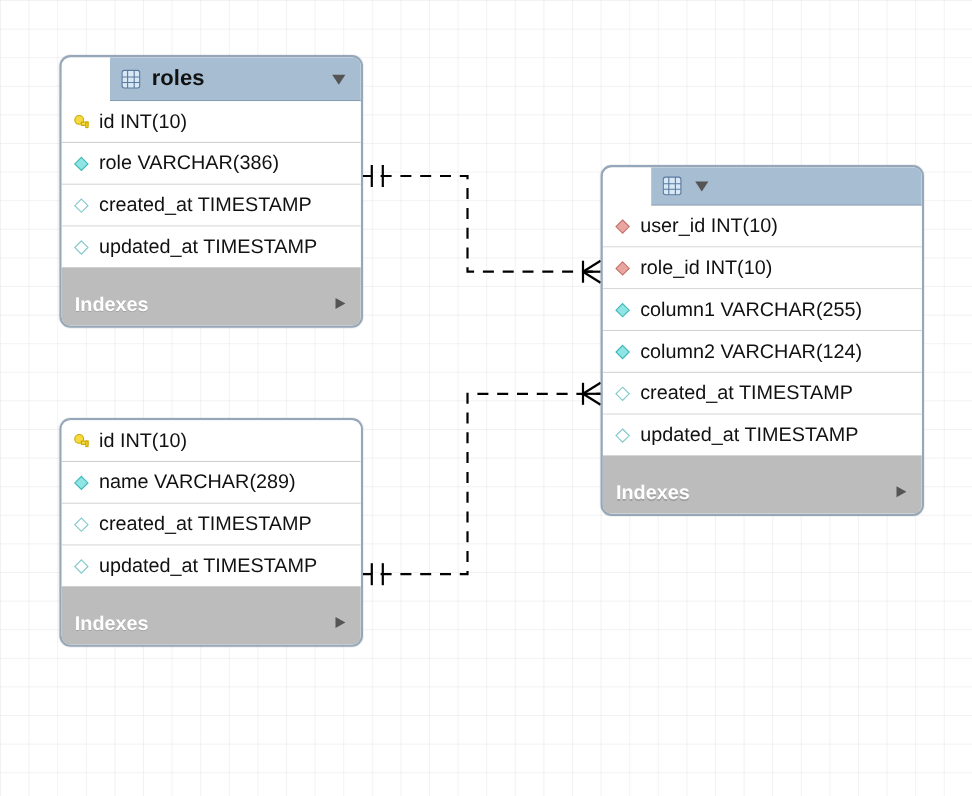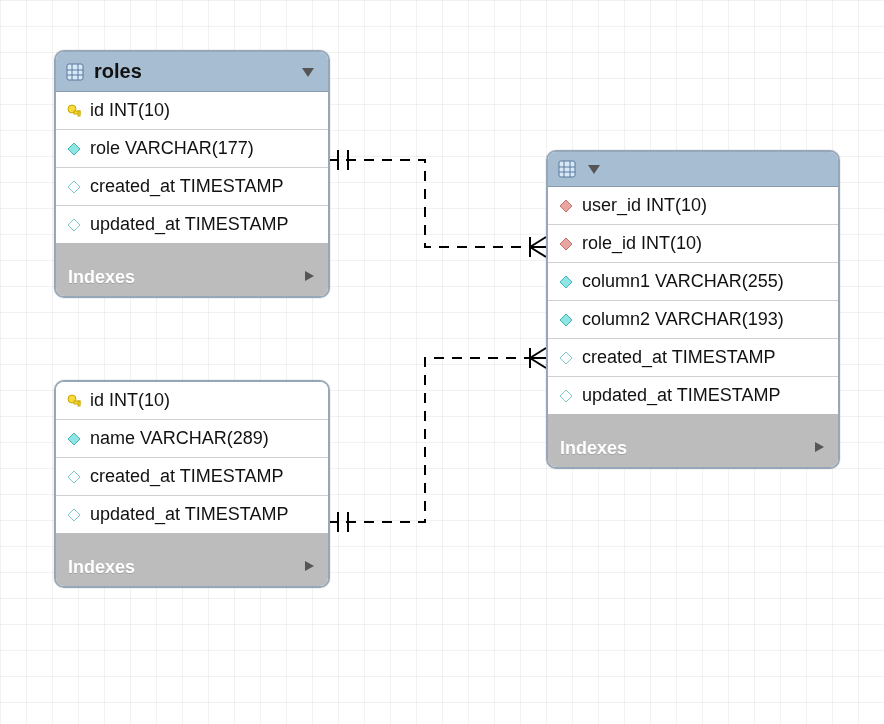--- a/index.html
+++ b/index.html
@@ -27,20 +27,21 @@
     border-radius: 10px;
     overflow: hidden;
     box-shadow: 0 0 0 1px rgba(0,0,0,0.05);
   }
   .tbl-header {
     background: #a7bdd1;
     padding: 8px 12px 8px 10px;
     display: flex;
     align-items: center;
     border-bottom: 1px solid #8a9ab0;
+    margin-left: 44px;
   }
   .tbl-header .table-icon {
     width: 18px;
     height: 18px;
     display: inline-block;
     margin-right: 10px;
   }
   .tbl-title {
     font-size: 20px;
     font-weight: bold;
@@ -153,21 +154,21 @@
             <circle cx="6" cy="6" r="4" fill="#f7d940" stroke="#c9a900"></circle>
             <rect x="8" y="8" width="6" height="3" fill="#f7d940" stroke="#c9a900"></rect>
             <rect x="12" y="8" width="2" height="5" fill="#f7d940" stroke="#c9a900"></rect>
           </svg></span>
         <span>id INT(10)</span>
       </div>
       <div class="row">
         <span class="col-icon"><svg viewBox="0 0 16 16">
             <polygon points="8,2 14,8 8,14 2,8" fill="#8fe4e4" stroke="#3fb7b7"></polygon>
           </svg></span>
-        <span>role VARCHAR(177)</span>
+        <span>role VARCHAR(386)</span>
       </div>
       <div class="row">
         <span class="col-icon"><svg viewBox="0 0 16 16">
             <polygon points="8,2 14,8 8,14 2,8" fill="#fff" stroke="#7fc8c8"></polygon>
           </svg></span>
         <span>created_at TIMESTAMP</span>
       </div>
       <div class="row">
         <span class="col-icon"><svg viewBox="0 0 16 16">
             <polygon points="8,2 14,8 8,14 2,8" fill="#fff" stroke="#7fc8c8"></polygon>
@@ -257,21 +258,21 @@
       <div class="row">
         <span class="col-icon"><svg viewBox="0 0 16 16">
             <polygon points="8,2 14,8 8,14 2,8" fill="#8fe4e4" stroke="#3fb7b7"></polygon>
           </svg></span>
         <span>column1 VARCHAR(255)</span>
       </div>
       <div class="row">
         <span class="col-icon"><svg viewBox="0 0 16 16">
             <polygon points="8,2 14,8 8,14 2,8" fill="#8fe4e4" stroke="#3fb7b7"></polygon>
           </svg></span>
-        <span>column2 VARCHAR(193)</span>
+        <span>column2 VARCHAR(124)</span>
       </div>
       <div class="row">
         <span class="col-icon"><svg viewBox="0 0 16 16">
             <polygon points="8,2 14,8 8,14 2,8" fill="#fff" stroke="#7fc8c8"></polygon>
           </svg></span>
         <span>created_at TIMESTAMP</span>
       </div>
       <div class="row">
         <span class="col-icon"><svg viewBox="0 0 16 16">
             <polygon points="8,2 14,8 8,14 2,8" fill="#fff" stroke="#7fc8c8"></polygon>

